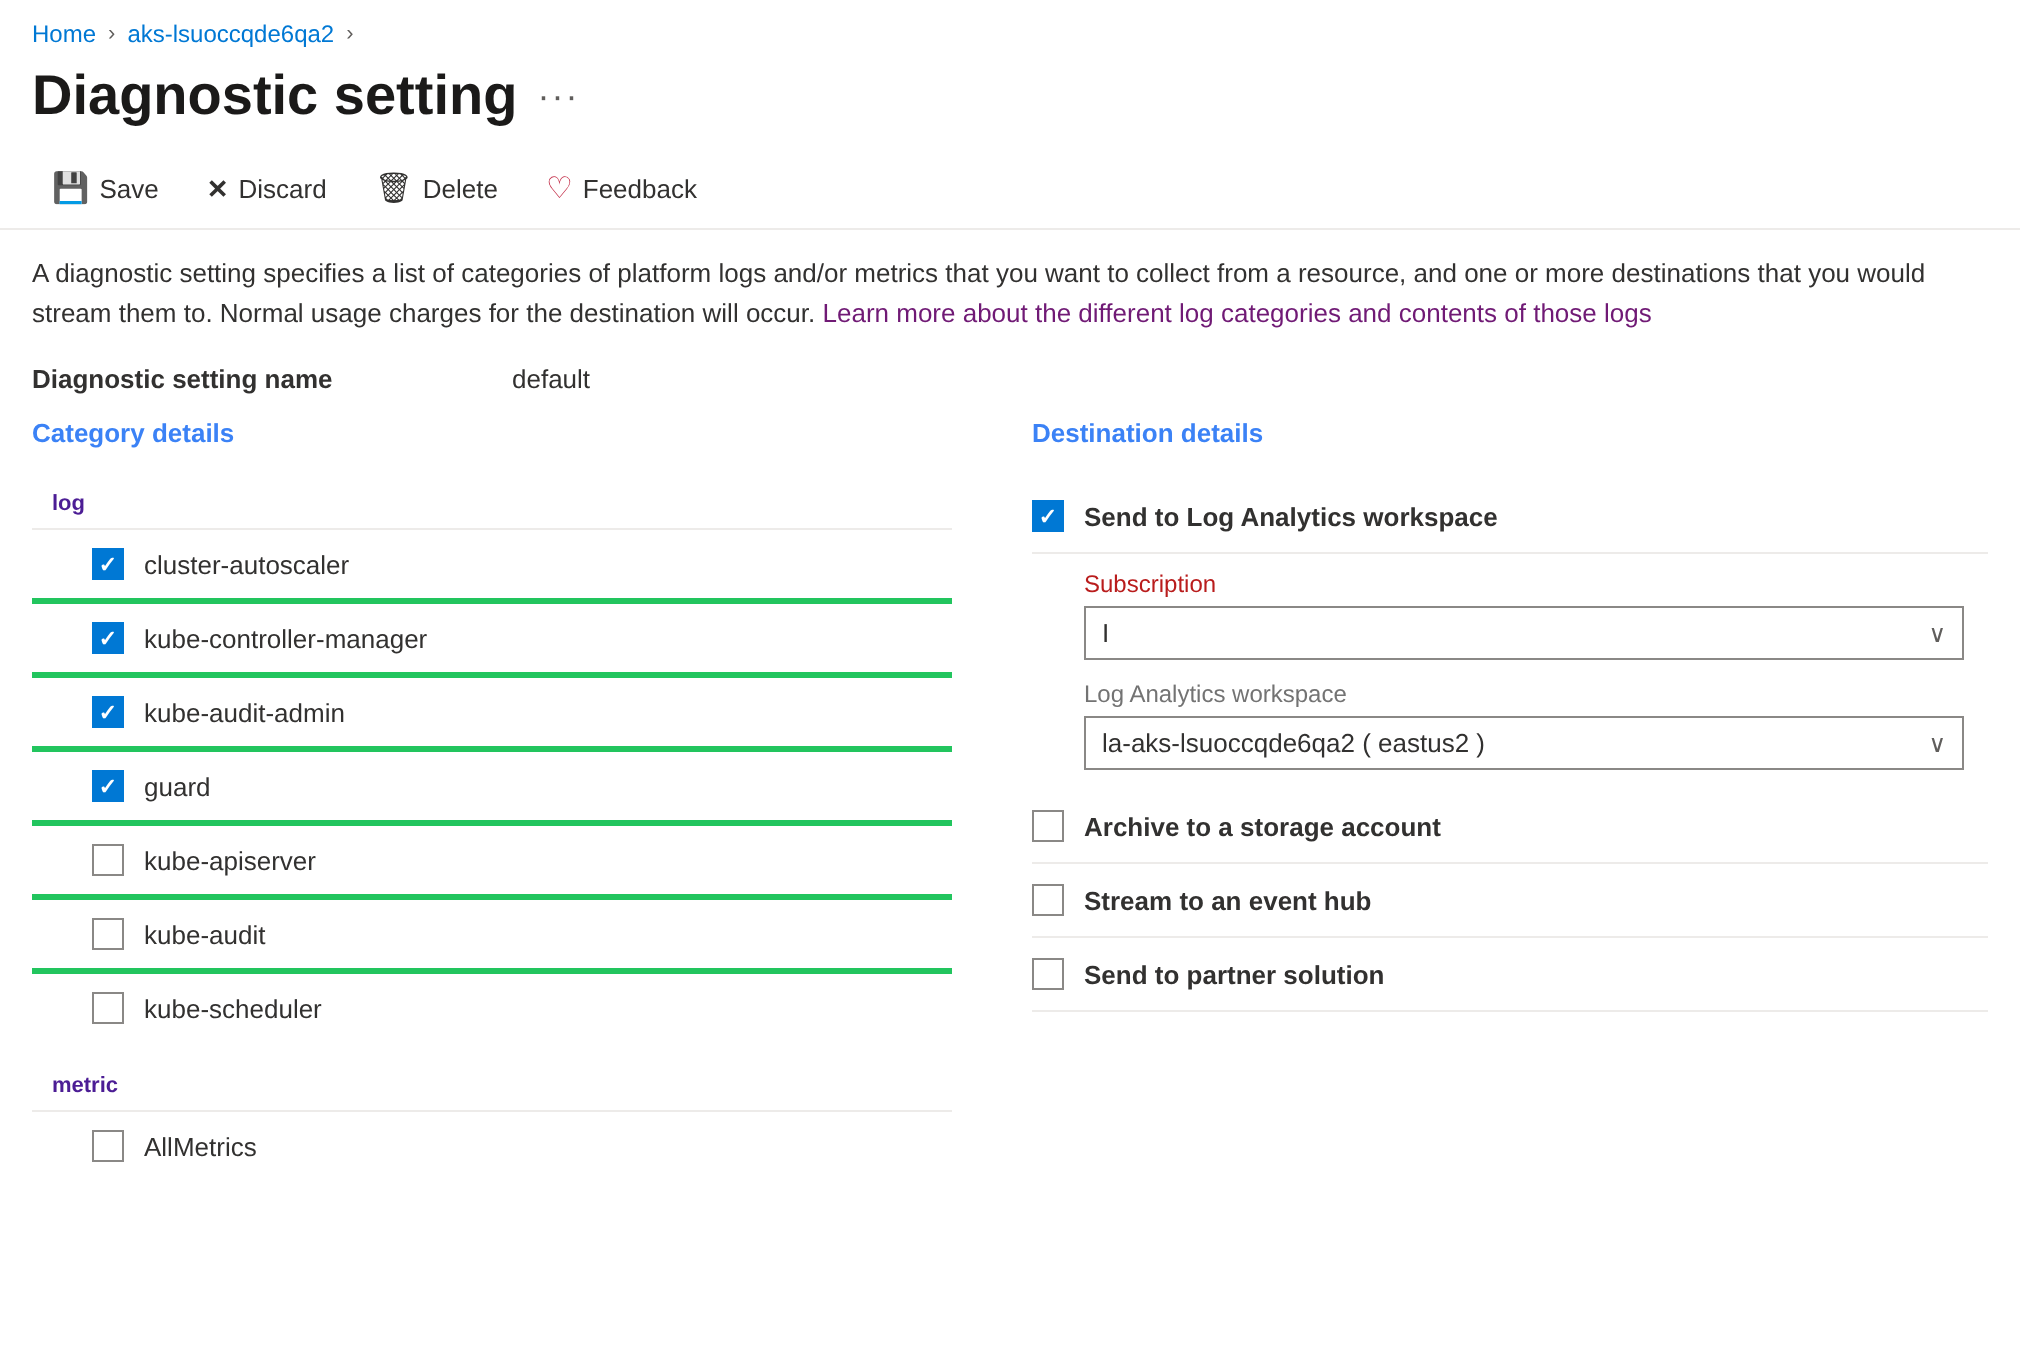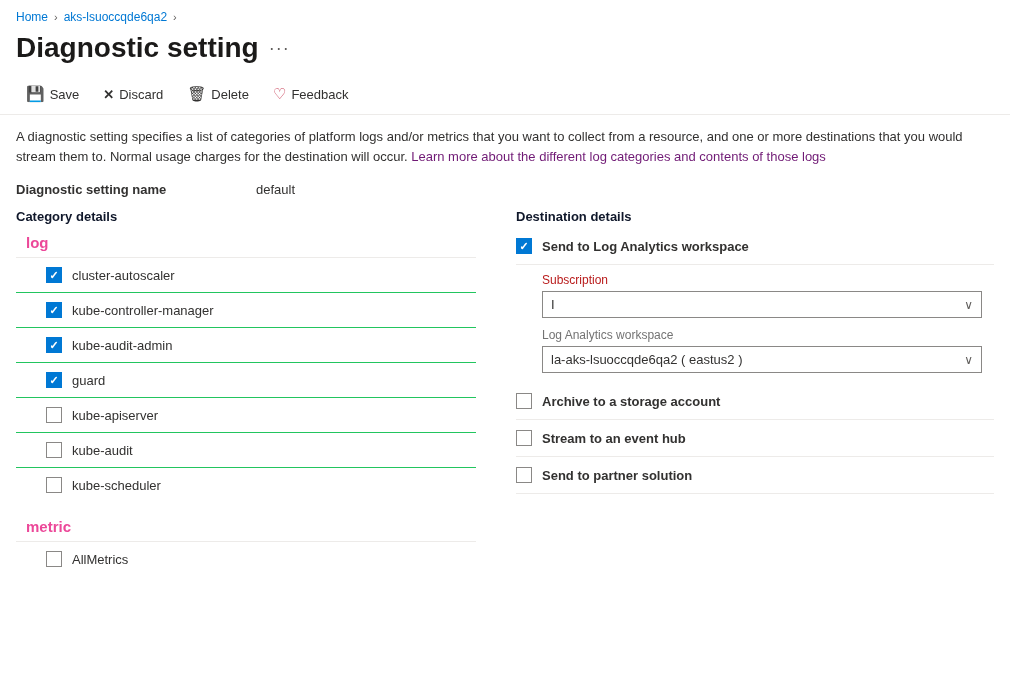--- a/index.html
+++ b/index.html
@@ -107,39 +107,39 @@
       padding-right: 20px;
     }
     .right-panel {
       flex: 1;
       padding-left: 20px;
       border-left: none;
     }
     .section-title {
       font-size: 13px;
       font-weight: 600;
-      color: #0f172a;
-      margin-bottom: 4px;
+      color: #3b82f6;
+      margin-bottom: 16px;
     }
     .category-group {
       margin-bottom: 8px;
     }
     .category-group-label {
-      font-size: 15px;
+      font-size: 11px;
       font-weight: 600;
-      color: #ec4899;
+      color: #4c1d95;
       padding: 6px 0 6px 0;
       margin-left: 10px;
     }
     .category-item {
       display: flex;
       align-items: center;
       gap: 10px;
       padding: 9px 0 9px 30px;
-      border-bottom: 1px solid #22c55e;
+      border-bottom: 3px solid #22c55e;
       font-size: 13px;
       color: #323130;
     }
     .category-item:last-child { border-bottom: none; }
     .checkbox-custom {
       width: 16px;
       height: 16px;
       border: 1px solid #8a8886;
       background: #fff;
       display: flex;

